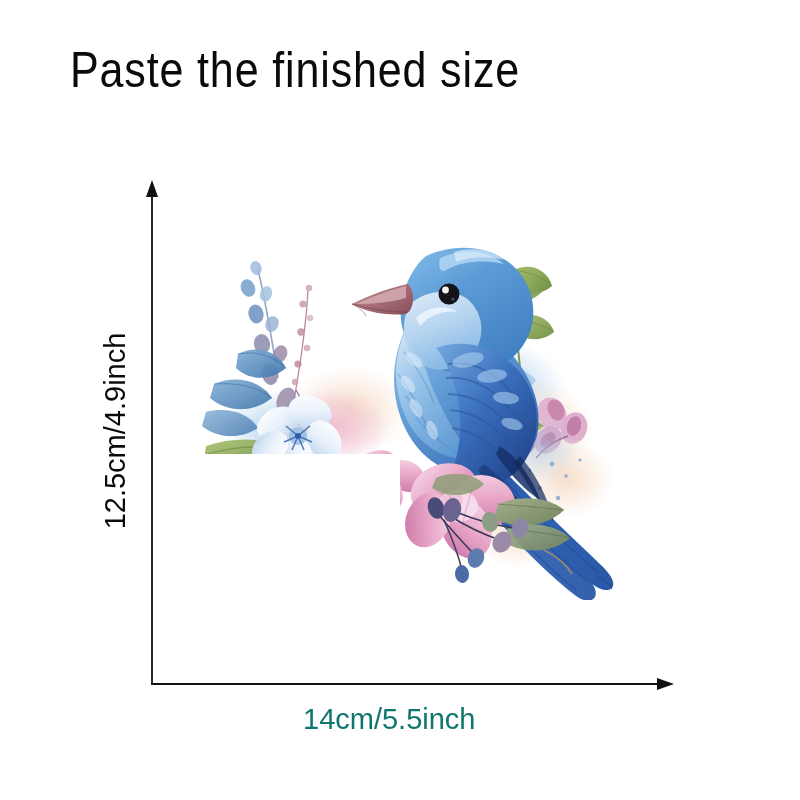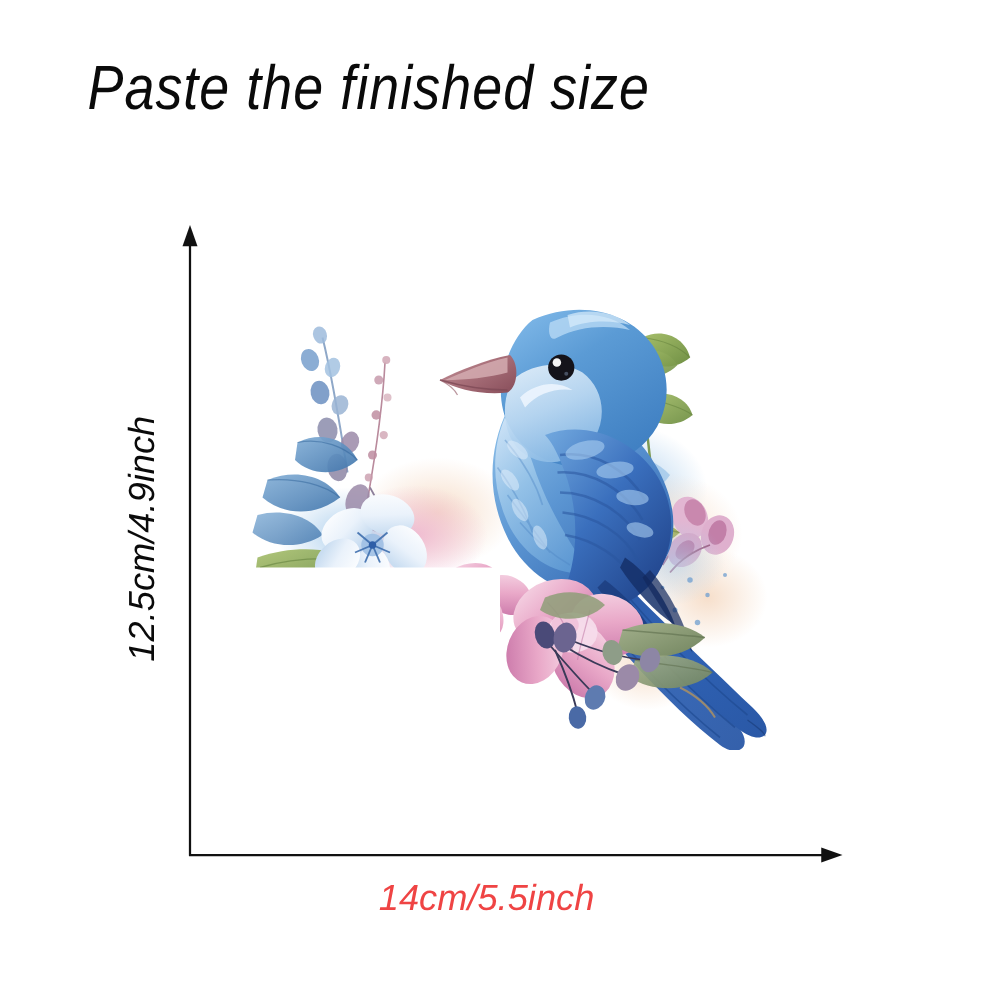--- a/index.html
+++ b/index.html
@@ -3,21 +3,21 @@
 <meta charset="utf-8">
 <style>
   html,body{margin:0;padding:0;}
   body{
     width:800px;height:800px;
     background:#ffffff;
     font-family:"Liberation Sans", sans-serif;
     overflow:hidden;
     position:relative;
   }
-  #page{position:absolute;inset:0;width:800px;height:684px;font-style:italic;}
+  #page{position:absolute;inset:0;width:800px;height:684px;}
 
   
   #title{
     position:absolute;
     left:70px; top:44px;
     font-family:"Liberation Sans", sans-serif;
     font-size:50px;
     font-weight:400;
     letter-spacing:1px;
     color:#0a0a0a;
@@ -40,21 +40,21 @@
     font-size:29px;
     color:#0a0a0a;
     white-space:nowrap;
     letter-spacing:0px;
   }
   #h-label{
     position:absolute;
     left:303px; top:703px;
     font-family:"Liberation Sans", sans-serif;
     font-size:29px;
-    color:#ef4444;
+    color:#0f766e;
     white-space:nowrap;
   }
 
   
   #artwork{
     position:absolute;
     left:200px; top:232px;
     width:430px; height:368px;
   }
   #artwork svg{display:block;width:100%;height:100%;}

